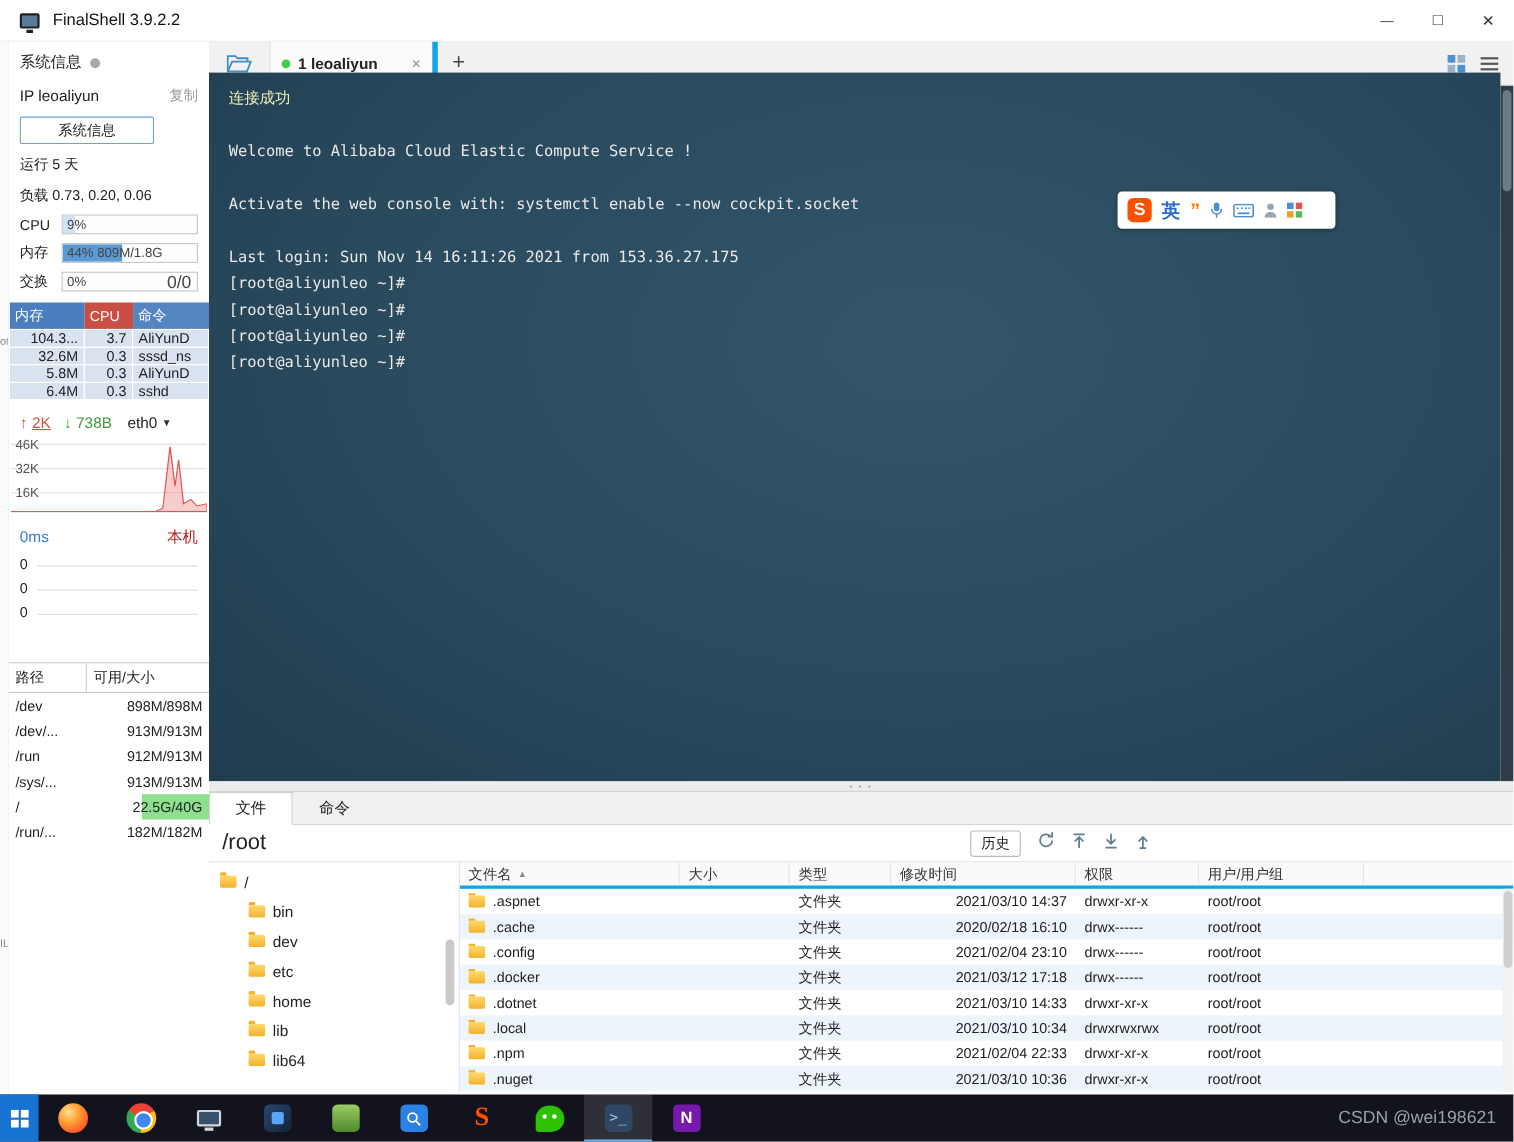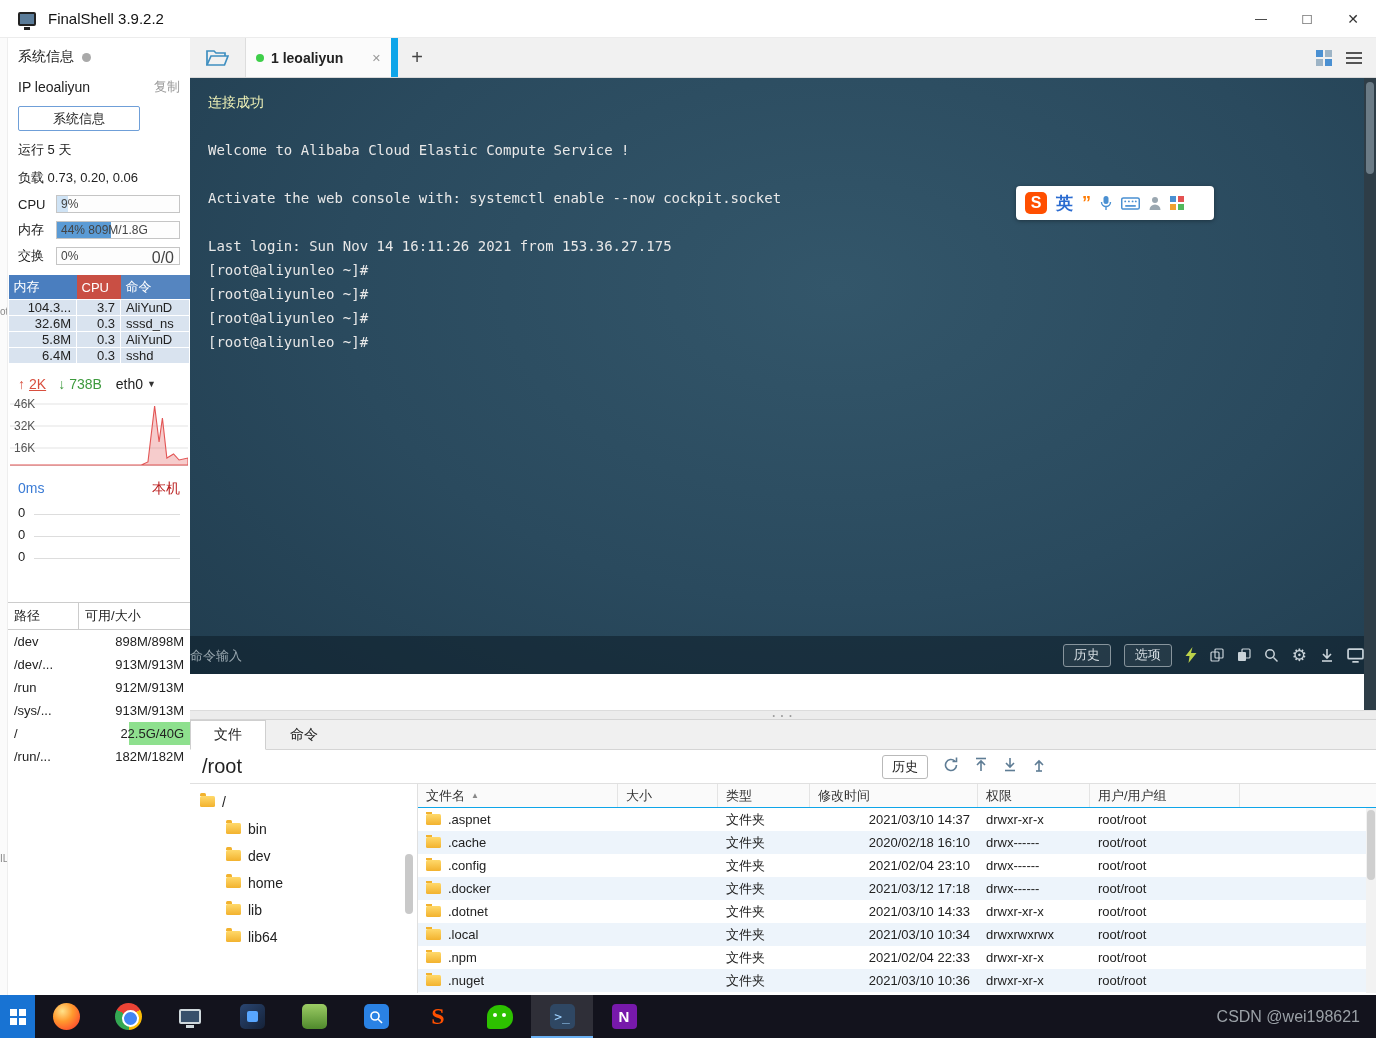--- a/index.html
+++ b/index.html
@@ -68,34 +68,34 @@
   .disk td.d-val { text-align:right; }
   .disk tbody tr:nth-child(5) td.d-val { background:linear-gradient(90deg, rgba(0,0,0,0) 45%, #8ee08e 45%); }
 
   
   .main { position:absolute; left:190px; top:38px; width:1186px; height:957px; }
 
   .tabbar { position:absolute; left:0; top:0; width:1186px; height:40px; background:#f1f1f1;
     border-bottom:1px solid #d9d9d9; display:flex; align-items:stretch; }
   .folder-btn { width:56px; display:flex; align-items:center; justify-content:center; border-right:1px solid #ddd; }
   .term-tab { width:152px; background:#fbfbfb; display:flex; align-items:center; gap:7px; padding:0 10px;
-    border-right:7px solid #0ea5e9; }
+    border-right:5px solid #0ea5e9; }
   .tab-dot { width:8px; height:8px; border-radius:50%; background:#3ecf4a; }
   .tab-label { font-size:14px; font-weight:bold; color:#222; white-space:nowrap; }
   .tab-close { margin-left:auto; color:#999; font-size:13px; } .tab-close::before{content:"✕"; font-size:11px;}
   .tab-add { width:38px; display:flex; align-items:center; justify-content:center; color:#444; font-size:20px; }
   .tab-add::before{content:"+";}
   .tabbar-right { margin-left:auto; display:flex; align-items:center; gap:14px; padding-right:14px; }
   .grid-icon { display:grid; grid-template-columns:7px 7px; grid-gap:2px; }
   .grid-icon i { width:7px; height:7px; background:#4a90d2; } .grid-icon i:nth-child(2){background:#9db4c6;} .grid-icon i:nth-child(3){background:#9db4c6;}
   .menu-icon { display:flex; flex-direction:column; gap:3px; }
   .menu-icon i { width:16px; height:2px; background:#555; }
 
   
-  .terminal { position:absolute; left:0; top:40px; width:1174px; height:596px;
+  .terminal { position:absolute; left:0; top:28px; width:1174px; height:704px;
     background:radial-gradient(1100px 700px at 55% 35%, #33566a 0%, #2a4a5e 45%, #213d4f 80%, #1b3444 100%);
     font-family:"DejaVu Sans Mono", monospace; font-size:14px; color:#e8e8e8; }
   .term-lines { padding:12px 0 0 18px; }
   .tline { height:24px; line-height:24px; white-space:pre; }
   .tline.l0 { color:#edf0b6; }
   .term-scroll { position:absolute; left:1174px; top:40px; width:12px; height:632px; background:#2e3d47; }
   .term-thumb { position:absolute; left:2px; top:4px; width:8px; height:92px; background:#6b7b86; border-radius:4px; }
 
   .ime-bar { position:absolute; left:826px; top:108px; width:198px; height:34px; background:#fff; border-radius:4px;
     box-shadow:0 1px 4px rgba(0,0,0,.35); display:flex; align-items:center; gap:9px; padding:0 9px;
@@ -134,21 +134,21 @@
 
   .tree { width:228px; border-right:1px solid #e0e0e0; padding-top:4px; position:relative; overflow:hidden; }
   .tree-row { height:27px; display:flex; align-items:center; gap:7px; padding-left:10px; font-size:14px; color:#222; }
   .tree-row.child { padding-left:36px; }
   .tree-scroll { position:absolute; right:4px; top:70px; width:8px; height:60px; background:#c9c9c9; border-radius:4px; }
 
   .folder-ic { width:15px; height:11px; background:linear-gradient(#ffd96b,#f2b22e); border-radius:1.5px; position:relative; flex:none; }
   .folder-ic::before { content:""; position:absolute; left:0; top:-3px; width:6px; height:3px; background:#f2b22e; border-radius:1.5px 1.5px 0 0; }
 
   .ftable { flex:1; position:relative; font-size:13px; overflow:hidden; }
-  .fhead { display:flex; height:24px; align-items:center; background:#fafafa; border-bottom:1px solid #0ea5e9; color:#333; }
+  .fhead { display:flex; height:24px; align-items:center; background:#fafafa; border-bottom:3px solid #0ea5e9; color:#333; }
   .fhead > div { padding:0 8px; border-right:1px solid #e4e4e4; height:100%; display:flex; align-items:center; white-space:nowrap; }
   .sort-asc::after { content:"▲"; font-size:8px; color:#888; margin-left:6px; }
   .c-name{width:200px;} .c-size{width:100px;} .c-type{width:92px;} .c-mtime{width:168px; justify-content:flex-start;}
   .c-perm{width:112px;} .c-owner{width:150px;}
   .frow { display:flex; height:23px; align-items:center; color:#222; }
   .frow:nth-child(odd) { background:#edf4fb; }
   .frow > div { padding:0 8px; white-space:nowrap; overflow:hidden; }
   .frow .c-name { display:flex; align-items:center; gap:7px; }
   .frow .c-mtime { text-align:right; }
   .ft-scroll { position:absolute; right:0; top:24px; width:10px; height:185px; background:#f2f2f2; }
@@ -515,20 +515,24 @@
           <div class="tree-row child">
             <span class="folder-ic"></span>
             <span>bin</span>
           </div>
           <div class="tree-row child">
             <span class="folder-ic"></span>
             <span>dev</span>
           </div>
           <div class="tree-row child">
             <span class="folder-ic"></span>
+            <span>etc</span>
+          </div>
+          <div class="tree-row child">
+            <span class="folder-ic"></span>
             <span>home</span>
           </div>
           <div class="tree-row child">
             <span class="folder-ic"></span>
             <span>lib</span>
           </div>
           <div class="tree-row child">
             <span class="folder-ic"></span>
             <span>lib64</span>
           </div>

